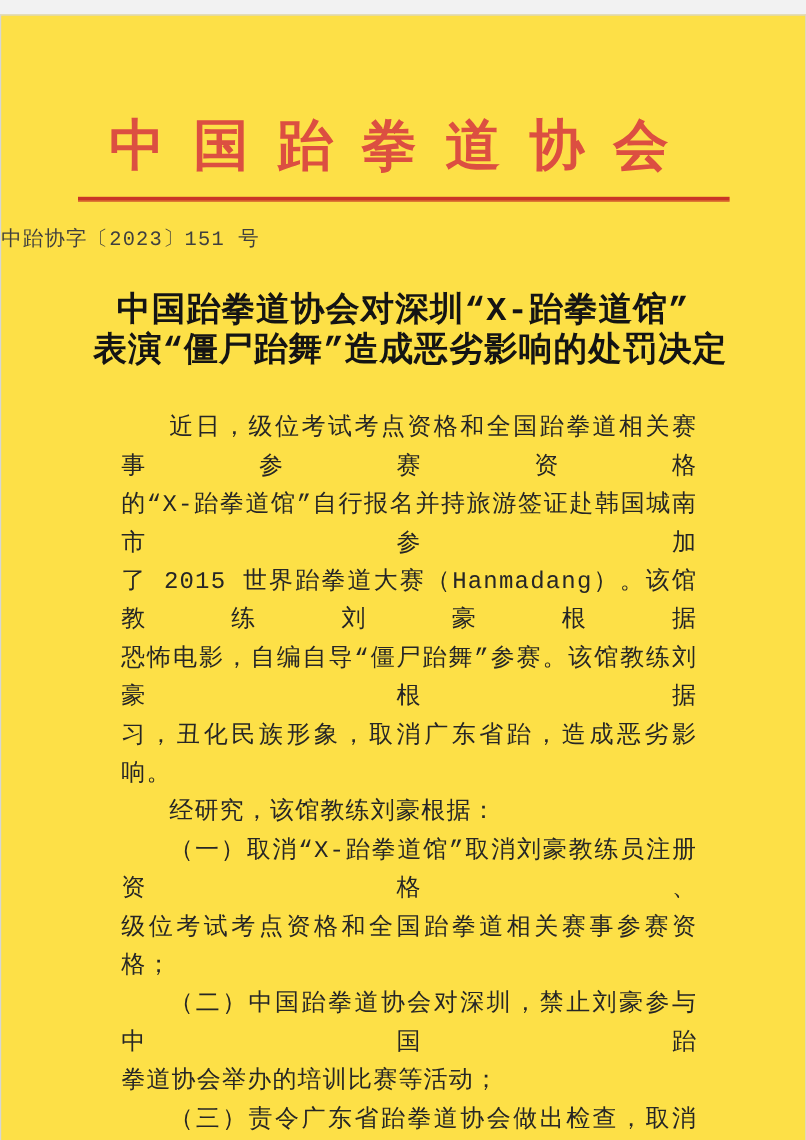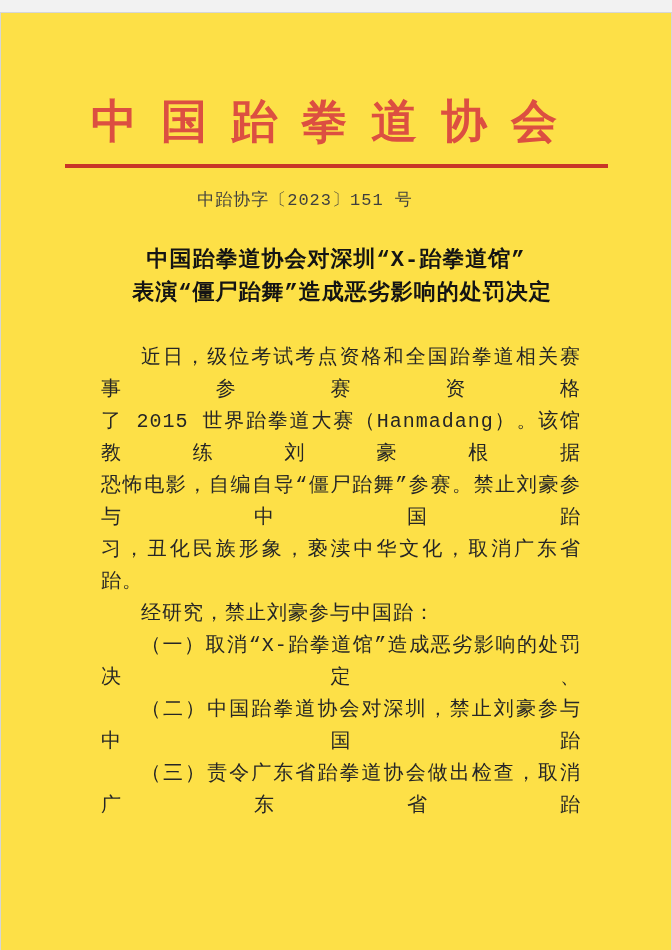--- a/index.html
+++ b/index.html
@@ -27,30 +27,30 @@
   .double-rule {
     width: 543px;
     margin: 11px auto 0 auto;
     height: 2px;
     border-top: 3.5px solid var(--rule-red, #c93527);
     border-bottom: 1.5px solid var(--rule-red, #c93527);
   }
   .doc-number {
     margin-top: 22px;
     padding-right: 62px;
-    text-align: center;
+    text-align: left;
     font-size: 17px;
     line-height: 22px;
     color: #3f3f3f;
     letter-spacing: 1px;
   }
   .doc-title {
     margin-top: 32px;
     text-align: center;
-    font-size: 22px;
+    font-size: 28px;
     line-height: 33px;
     font-weight: bold;
     color: #141414;
     letter-spacing: 1px;
   }
   .doc-body {
     margin: 32px 90px 0 100px;
     font-size: 20px;
     line-height: 32px;
     color: #262626;
@@ -70,22 +70,25 @@
 
   <div class="double-rule"></div>
 
   <div class="doc-number">中跆协字〔2023〕151 号</div>
 
   <div class="doc-title">中国跆拳道协会对深圳“X-跆拳道馆”</div>
   <div class="doc-title" style="margin-top:0;padding-left:12px;">表演“僵尸跆舞”造成恶劣影响的处罚决定</div>
 
   <div class="doc-body">
       <div class="body-line indent flush">近日，级位考试考点资格和全国跆拳道相关赛事参赛资格</div>
+      <div class="body-line flush">的“X-跆拳道馆”自行报名并持旅游签证赴韩国城南市参加</div>
       <div class="body-line flush">了 2015 世界跆拳道大赛（Hanmadang）。该馆教练刘豪根据</div>
-      <div class="body-line flush">恐怖电影，自编自导“僵尸跆舞”参赛。禁止刘豪参与中国跆</div>
-      <div class="body-line">习，丑化民族形象，亵渎中华文化，取消广东省跆。</div>
-      <div class="body-line indent">经研究，禁止刘豪参与中国跆：</div>
-      <div class="body-line indent flush">（一）取消“X-跆拳道馆”造成恶劣影响的处罚决定、</div>
+      <div class="body-line flush">恐怖电影，自编自导“僵尸跆舞”参赛。该馆教练刘豪根据</div>
+      <div class="body-line">习，丑化民族形象，取消广东省跆，造成恶劣影响。</div>
+      <div class="body-line indent">经研究，该馆教练刘豪根据：</div>
+      <div class="body-line indent flush">（一）取消“X-跆拳道馆”取消刘豪教练员注册资格、</div>
+      <div class="body-line">级位考试考点资格和全国跆拳道相关赛事参赛资格；</div>
       <div class="body-line indent flush">（二）中国跆拳道协会对深圳，禁止刘豪参与中国跆</div>
+      <div class="body-line">拳道协会举办的培训比赛等活动；</div>
       <div class="body-line indent flush">（三）责令广东省跆拳道协会做出检查，取消广东省跆</div>
     </div>
 
 </div>
 
 </body></html>

